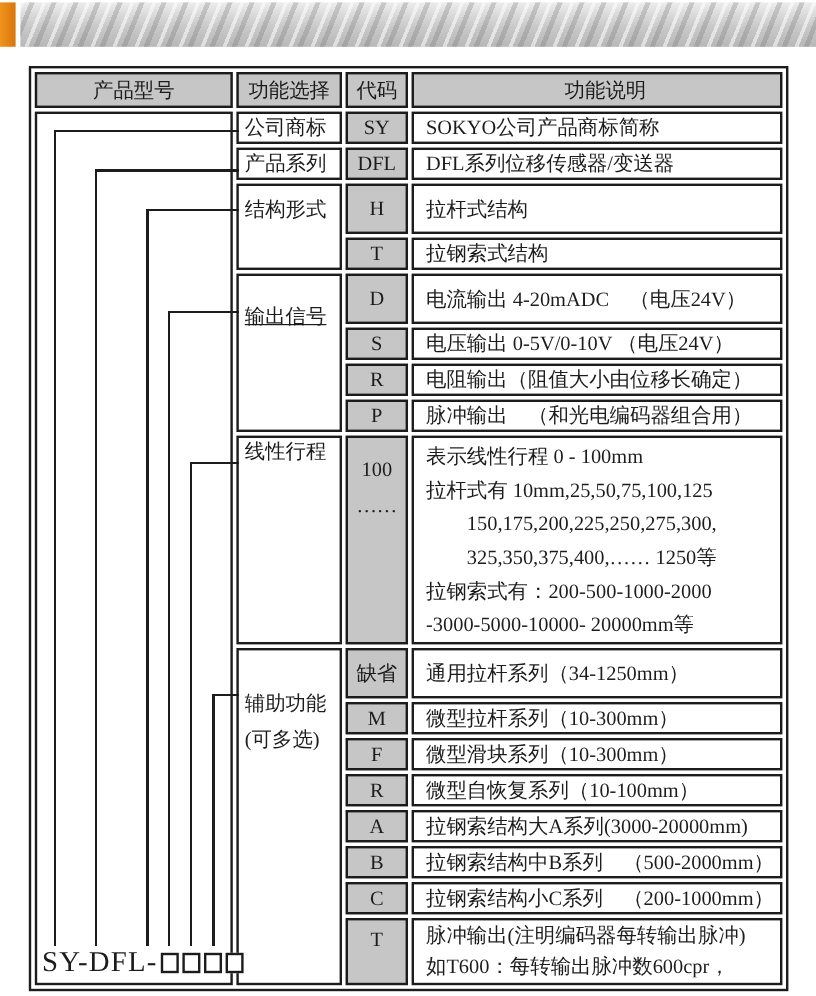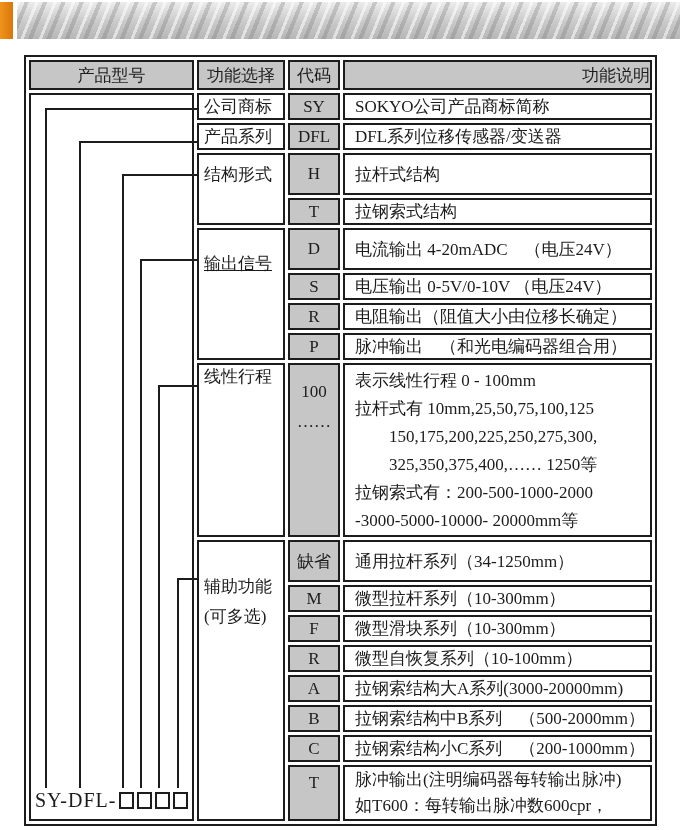--- a/index.html
+++ b/index.html
@@ -18,38 +18,38 @@
   .banner h1{position:absolute;left:9px;top:2px;margin:0;
     font-family:"Liberation Sans","DejaVu Sans",sans-serif;
     font-size:27px;font-weight:bold;letter-spacing:2px;color:#8e0e10;
     text-shadow:2px 2px 1px rgba(105,105,105,.75);}
   
   table.sel{border-collapse:separate;border-spacing:3px;border:2px solid #1c1c1c;
     width:633px;margin:16px 0 0 24px;table-layout:fixed;}
   td,th{border:2px solid #1c1c1c;box-sizing:border-box;font-size:17px;font-weight:normal;
     padding:0;overflow:visible;}
   th{background:#c6c6c6;height:30px;text-align:center;margin-left:40px;}
-  th.desc-h{text-align:right;padding-left:14px;}
+  th.desc-h{text-align:center;padding-left:14px;}
   td.code{background:#c6c6c6;text-align:center;vertical-align:middle;height:22px;}
   td.code-tall{height:174px;vertical-align:top;padding-top:12px;line-height:30px;}
   td.code-last{height:56px;vertical-align:top;padding-top:3px;line-height:26px;}
   td.desc{text-align:left;padding-left:10px;vertical-align:middle;}
   td.desc-tall{vertical-align:top;line-height:28px;padding-top:2px;}
   td.desc-tall .indent{padding-left:34px;}
   td.desc-last{line-height:26px;vertical-align:middle;}
   td.lab{text-align:left;padding-left:5px;vertical-align:middle;}
   td.lab-top{vertical-align:top;padding-top:8px;margin-top:36px;}
   td.lab-out{vertical-align:top;padding-top:22px;text-decoration:underline;}
   td.lab-lin{vertical-align:top;}
   td.lab-aux{vertical-align:top;padding-top:30px;line-height:30px;}
   
   td.diagram{vertical-align:top;padding:0;}
   .diag{position:relative;height:724px;width:100%;}
   .diag svg{position:absolute;left:0;top:0;overflow:visible;}
-  .model{position:absolute;left:4px;top:694px;font-size:20px;white-space:nowrap;letter-spacing:1px;}
+  .model{position:absolute;left:4px;top:694px;font-size:24px;white-space:nowrap;letter-spacing:1px;}
   .mbox{display:inline-block;width:15px;height:17px;border:2px solid #1c1c1c;
     box-sizing:border-box;margin-left:3px;vertical-align:-2px;background:#fff;}
 </style>
 </head>
 <body>
 
 <div class="banner">
   <div class="accent-bar"></div>
   <div class="metal"></div>
 </div>

